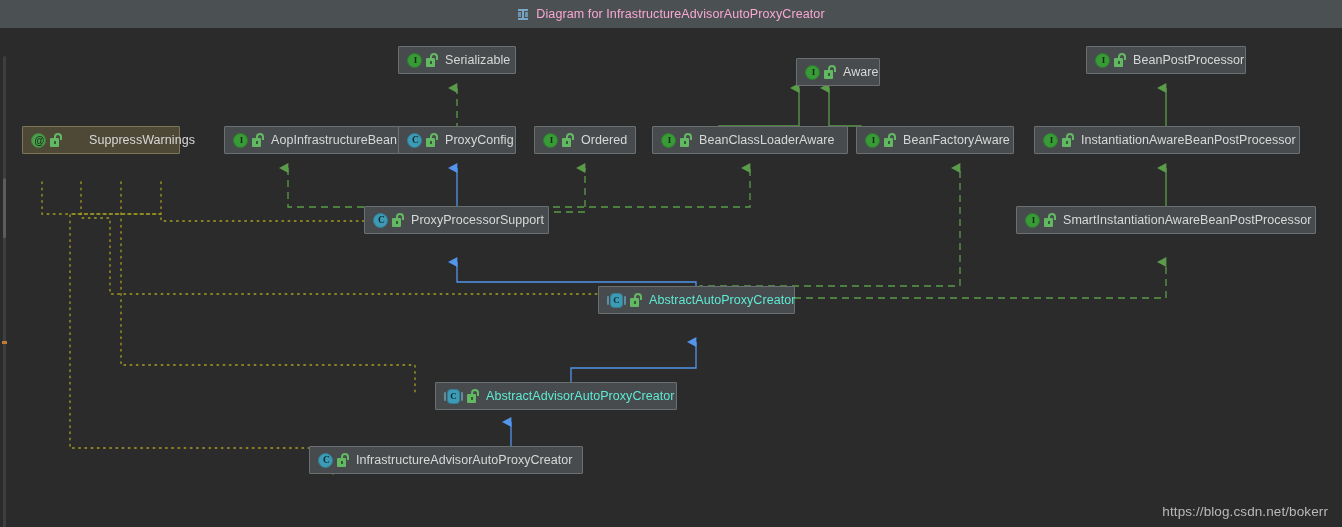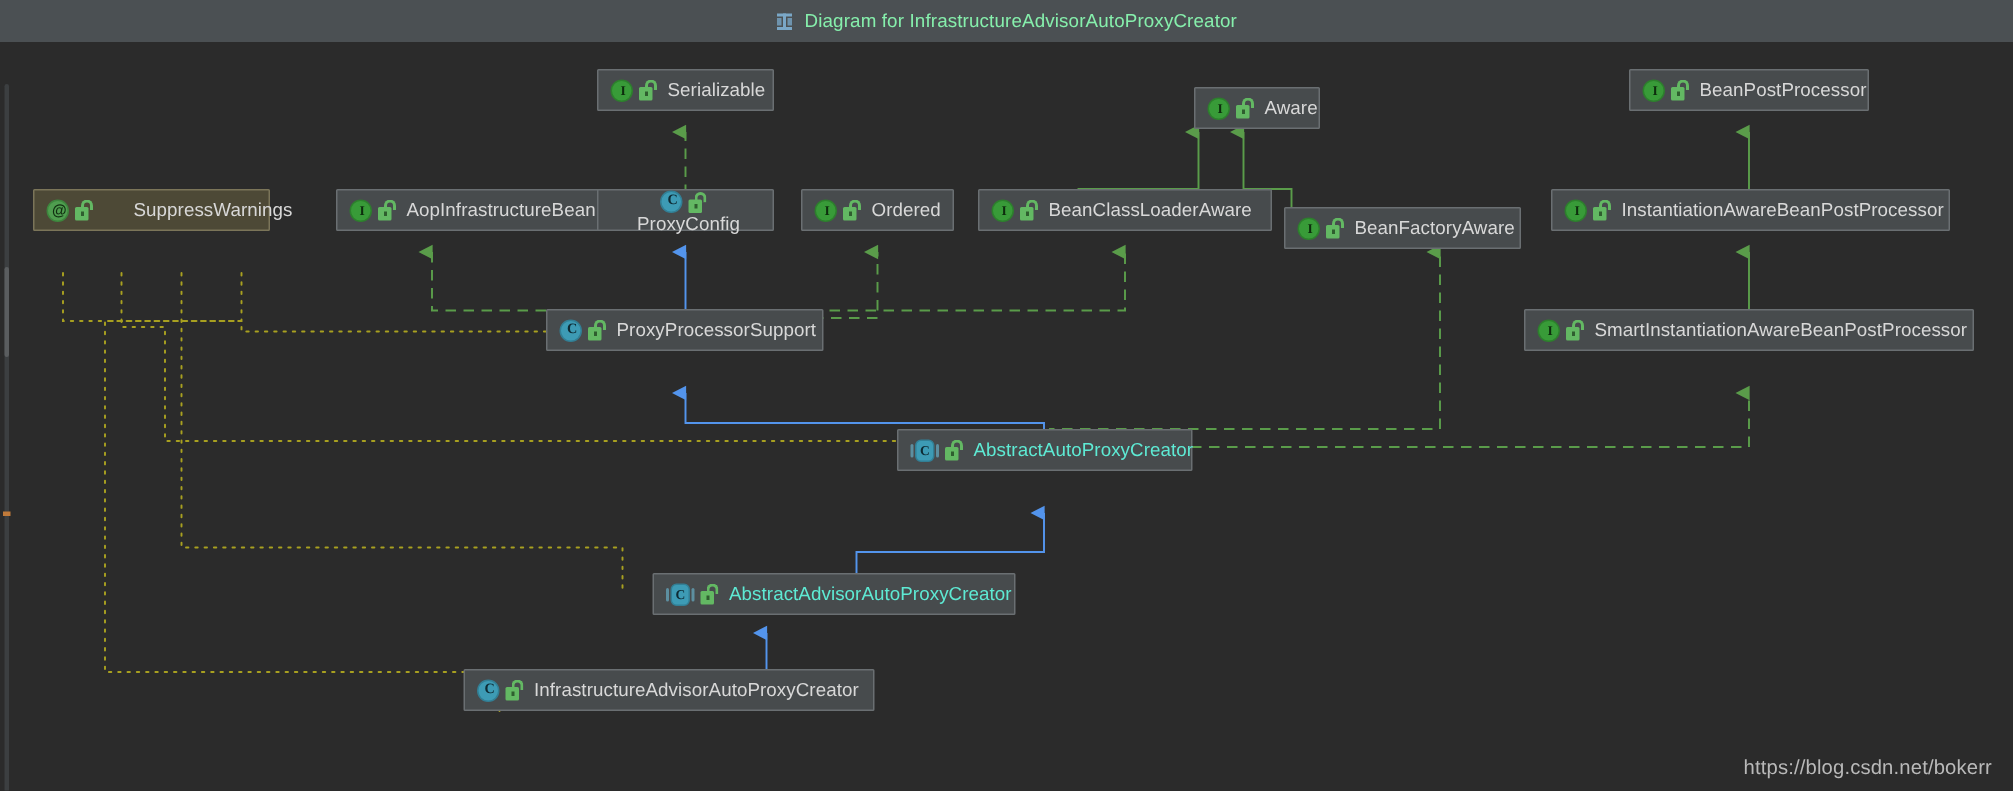--- a/index.html
+++ b/index.html
@@ -10,21 +10,21 @@
   }
   #app{position:relative;width:1342px;height:527px;background:#2b2b2b;}
 
   
   .titlebar{
     position:absolute;left:0;top:0;width:1342px;height:28px;
     background:#4b5053;border-bottom:1px solid #2b2b2b;
     display:flex;align-items:center;justify-content:center;
   }
   .titlebar .tb-inner{display:flex;align-items:center;gap:6px;}
-  .titlebar .tb-text{font-size:12.5px;color:#86efac;letter-spacing:.1px;}
+  .titlebar .tb-text{font-size:12.5px;color:#f9a8d4;letter-spacing:.1px;}
   .tb-icon{width:13px;height:13px;position:relative;display:inline-block;}
   .tb-icon i{position:absolute;background:#7aa7c7;}
   .tb-icon i.v{left:5px;top:1px;width:2px;height:11px;}
   .tb-icon i.t{left:1px;top:1px;width:10px;height:2px;}
   .tb-icon i.b{left:1px;top:10px;width:10px;height:2px;}
   .tb-icon i.d1{left:1px;top:4px;width:3px;height:5px;background:#6e93ad;}
   .tb-icon i.d2{left:8px;top:4px;width:3px;height:5px;background:#6e93ad;}
 
   
   .canvas{position:absolute;left:0;top:28px;width:1342px;height:499px;background:#2b2b2b;overflow:hidden;}
@@ -228,21 +228,21 @@
         <span class="ic ic-iface"></span>
         <span class="ic ic-lock">
           <span class="shackle"></span>
             <span class="bodyl"></span>
             <span class="kh"></span>
         </span>
       </span>
       <span class="nm">AopInfrastructureBean</span>
     </div>
 
-    <div class="node" style="left:398px;top:98px;width:118px;flex-direction:column;">
+    <div class="node" style="left:398px;top:98px;width:118px;">
       <span class="icons">
         <span class="ic ic-class"></span>
         <span class="ic ic-lock">
           <span class="shackle"></span>
             <span class="bodyl"></span>
             <span class="kh"></span>
         </span>
       </span>
       <span class="nm">ProxyConfig</span>
     </div>
@@ -264,21 +264,21 @@
         <span class="ic ic-iface"></span>
         <span class="ic ic-lock">
           <span class="shackle"></span>
             <span class="bodyl"></span>
             <span class="kh"></span>
         </span>
       </span>
       <span class="nm">BeanClassLoaderAware</span>
     </div>
 
-    <div class="node" style="left:856px;top:110px;width:158px;">
+    <div class="node" style="left:856px;top:98px;width:158px;">
       <span class="icons">
         <span class="ic ic-iface"></span>
         <span class="ic ic-lock">
           <span class="shackle"></span>
             <span class="bodyl"></span>
             <span class="kh"></span>
         </span>
       </span>
       <span class="nm">BeanFactoryAware</span>
     </div>

